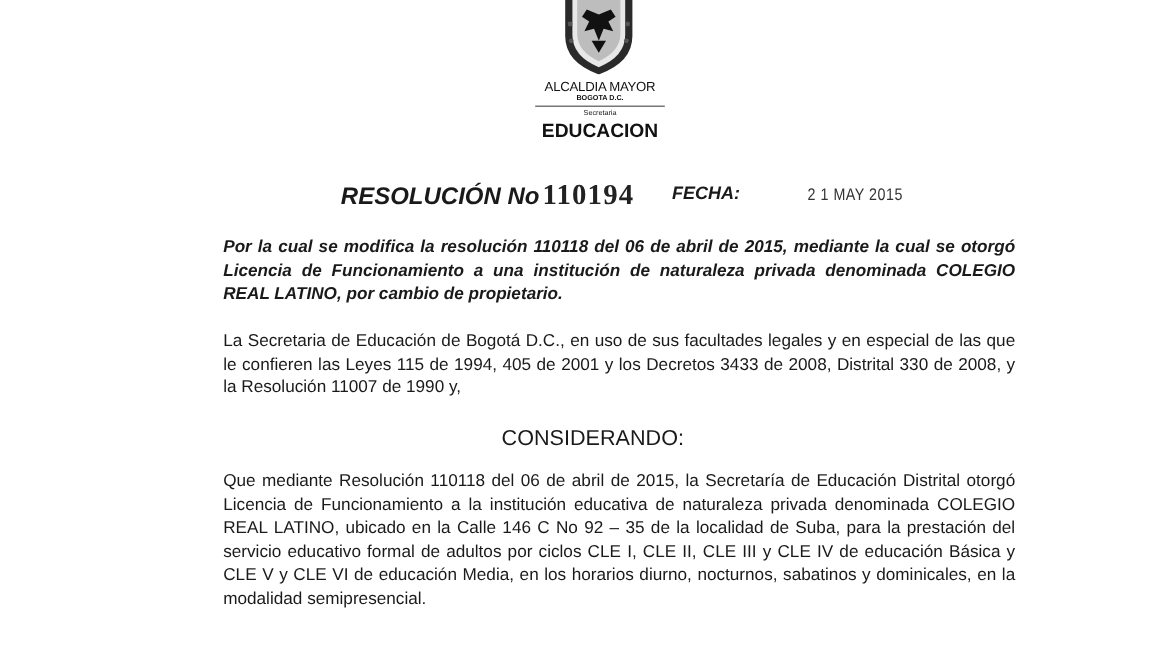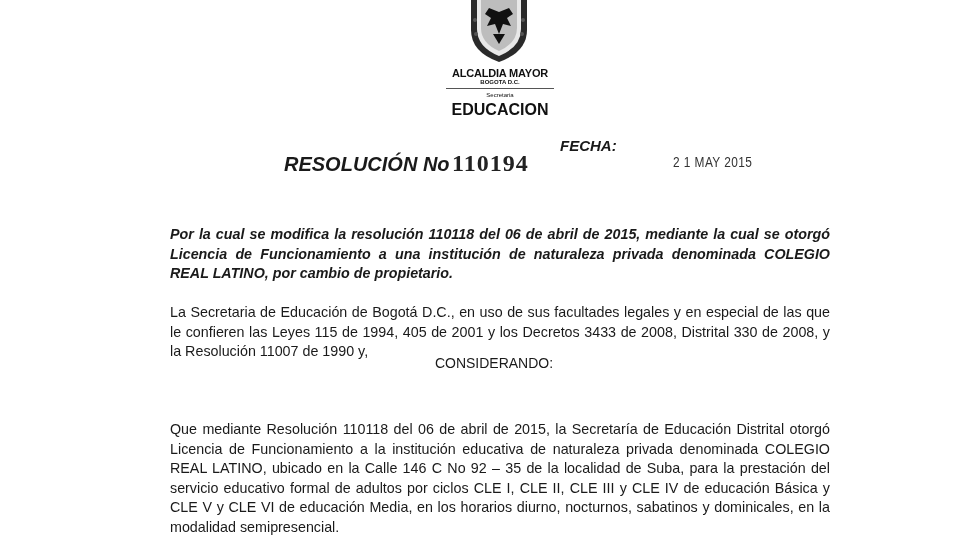--- a/index.html
+++ b/index.html
@@ -1,31 +1,31 @@
 <!DOCTYPE html>
 <html><head>
   <meta charset="utf-8">
   <style>
     html, body { margin: 0; padding: 0; background: #ffffff; }
     body { width: 958px; height: 546px; position: relative; overflow: hidden; color: #1a1a1a; font-family: "Liberation Sans", sans-serif; }
     .crest { position: absolute; left: 467px; top: 0; width: 64px; height: 62px; }
     .org { position: absolute; left: 430px; width: 140px; text-align: center; font-family: "Liberation Sans", sans-serif; color: #111; }
-    .org1 { top: 67px; font-size: 11px; font-weight: bold; letter-spacing: -0.2px; }
+    .org1 { top: 67px; font-size: 11px; font-weight: normal; letter-spacing: -0.2px; }
     .org2 { top: 79px; font-size: 6px; font-weight: bold; }
     .rule { position: absolute; left: 446px; top: 88px; width: 108px; height: 1px; background: #555; }
     .org3 { top: 92px; font-size: 6px; }
     .org4 { top: 101px; font-size: 16px; font-weight: bold; }
     .resline { position: absolute; top: 153px; left: 284px; font-size: 20px; font-weight: bold; font-style: italic; white-space: nowrap; }
     .resnum { position: absolute; top: 150px; left: 452px; font-family: "Liberation Serif", serif; font-size: 24px; font-weight: bold; letter-spacing: 1px; color: #222; }
-    .fecha { position: absolute; top: 137px; left: 560px; font-size: 15px; font-weight: bold; font-style: italic; }
+    .fecha { position: absolute; top: 153px; left: 560px; font-size: 15px; font-weight: bold; font-style: italic; }
     .date { position: absolute; top: 154px; left: 673px; font-family: "Liberation Sans", sans-serif; font-size: 14px; letter-spacing: 0.5px; color: #333; transform: scaleX(0.85); transform-origin: left; }
-    .para { position: absolute; left: 170px; width: 660px; font-size: 14.3px; line-height: 19.5px; text-align: justify; text-align-last: left; margin-top: 28px; }
+    .para { position: absolute; left: 186px; width: 660px; font-size: 14.3px; line-height: 19.5px; text-align: justify; text-align-last: left; }
     .subj { top: 197px; font-weight: bold; font-style: italic; }
     .p1 { top: 275px; }
-    .consid { position: absolute; top: 355px; left: 0; width: 958px; text-align: center; font-size: 14px; padding-left: 30px; box-sizing: border-box; }
+    .consid { position: absolute; top: 355px; left: 0; width: 958px; text-align: center; font-size: 18px; padding-left: 30px; box-sizing: border-box; }
     .p2 { top: 392px; }
   </style>
 </head>
 <body>
 
 <svg class="crest" viewBox="0 0 64 62">
   <path d="M4 0 L60 0 L60 30 Q60 52 32 62 Q4 52 4 30 Z" fill="#2a2a2a"></path>
   <path d="M10 0 L54 0 L54 29 Q54 47 32 56 Q10 47 10 29 Z" fill="#e8e8e8"></path>
   <path d="M14 0 L50 0 L50 28 Q50 43 32 51 Q14 43 14 28 Z" fill="#bdbdbd"></path>
   <path d="M32 12 L22 8 L18 14 L24 18 L20 26 L28 24 L32 34 L36 24 L44 26 L40 18 L46 14 L42 8 Z" fill="#111"></path>

